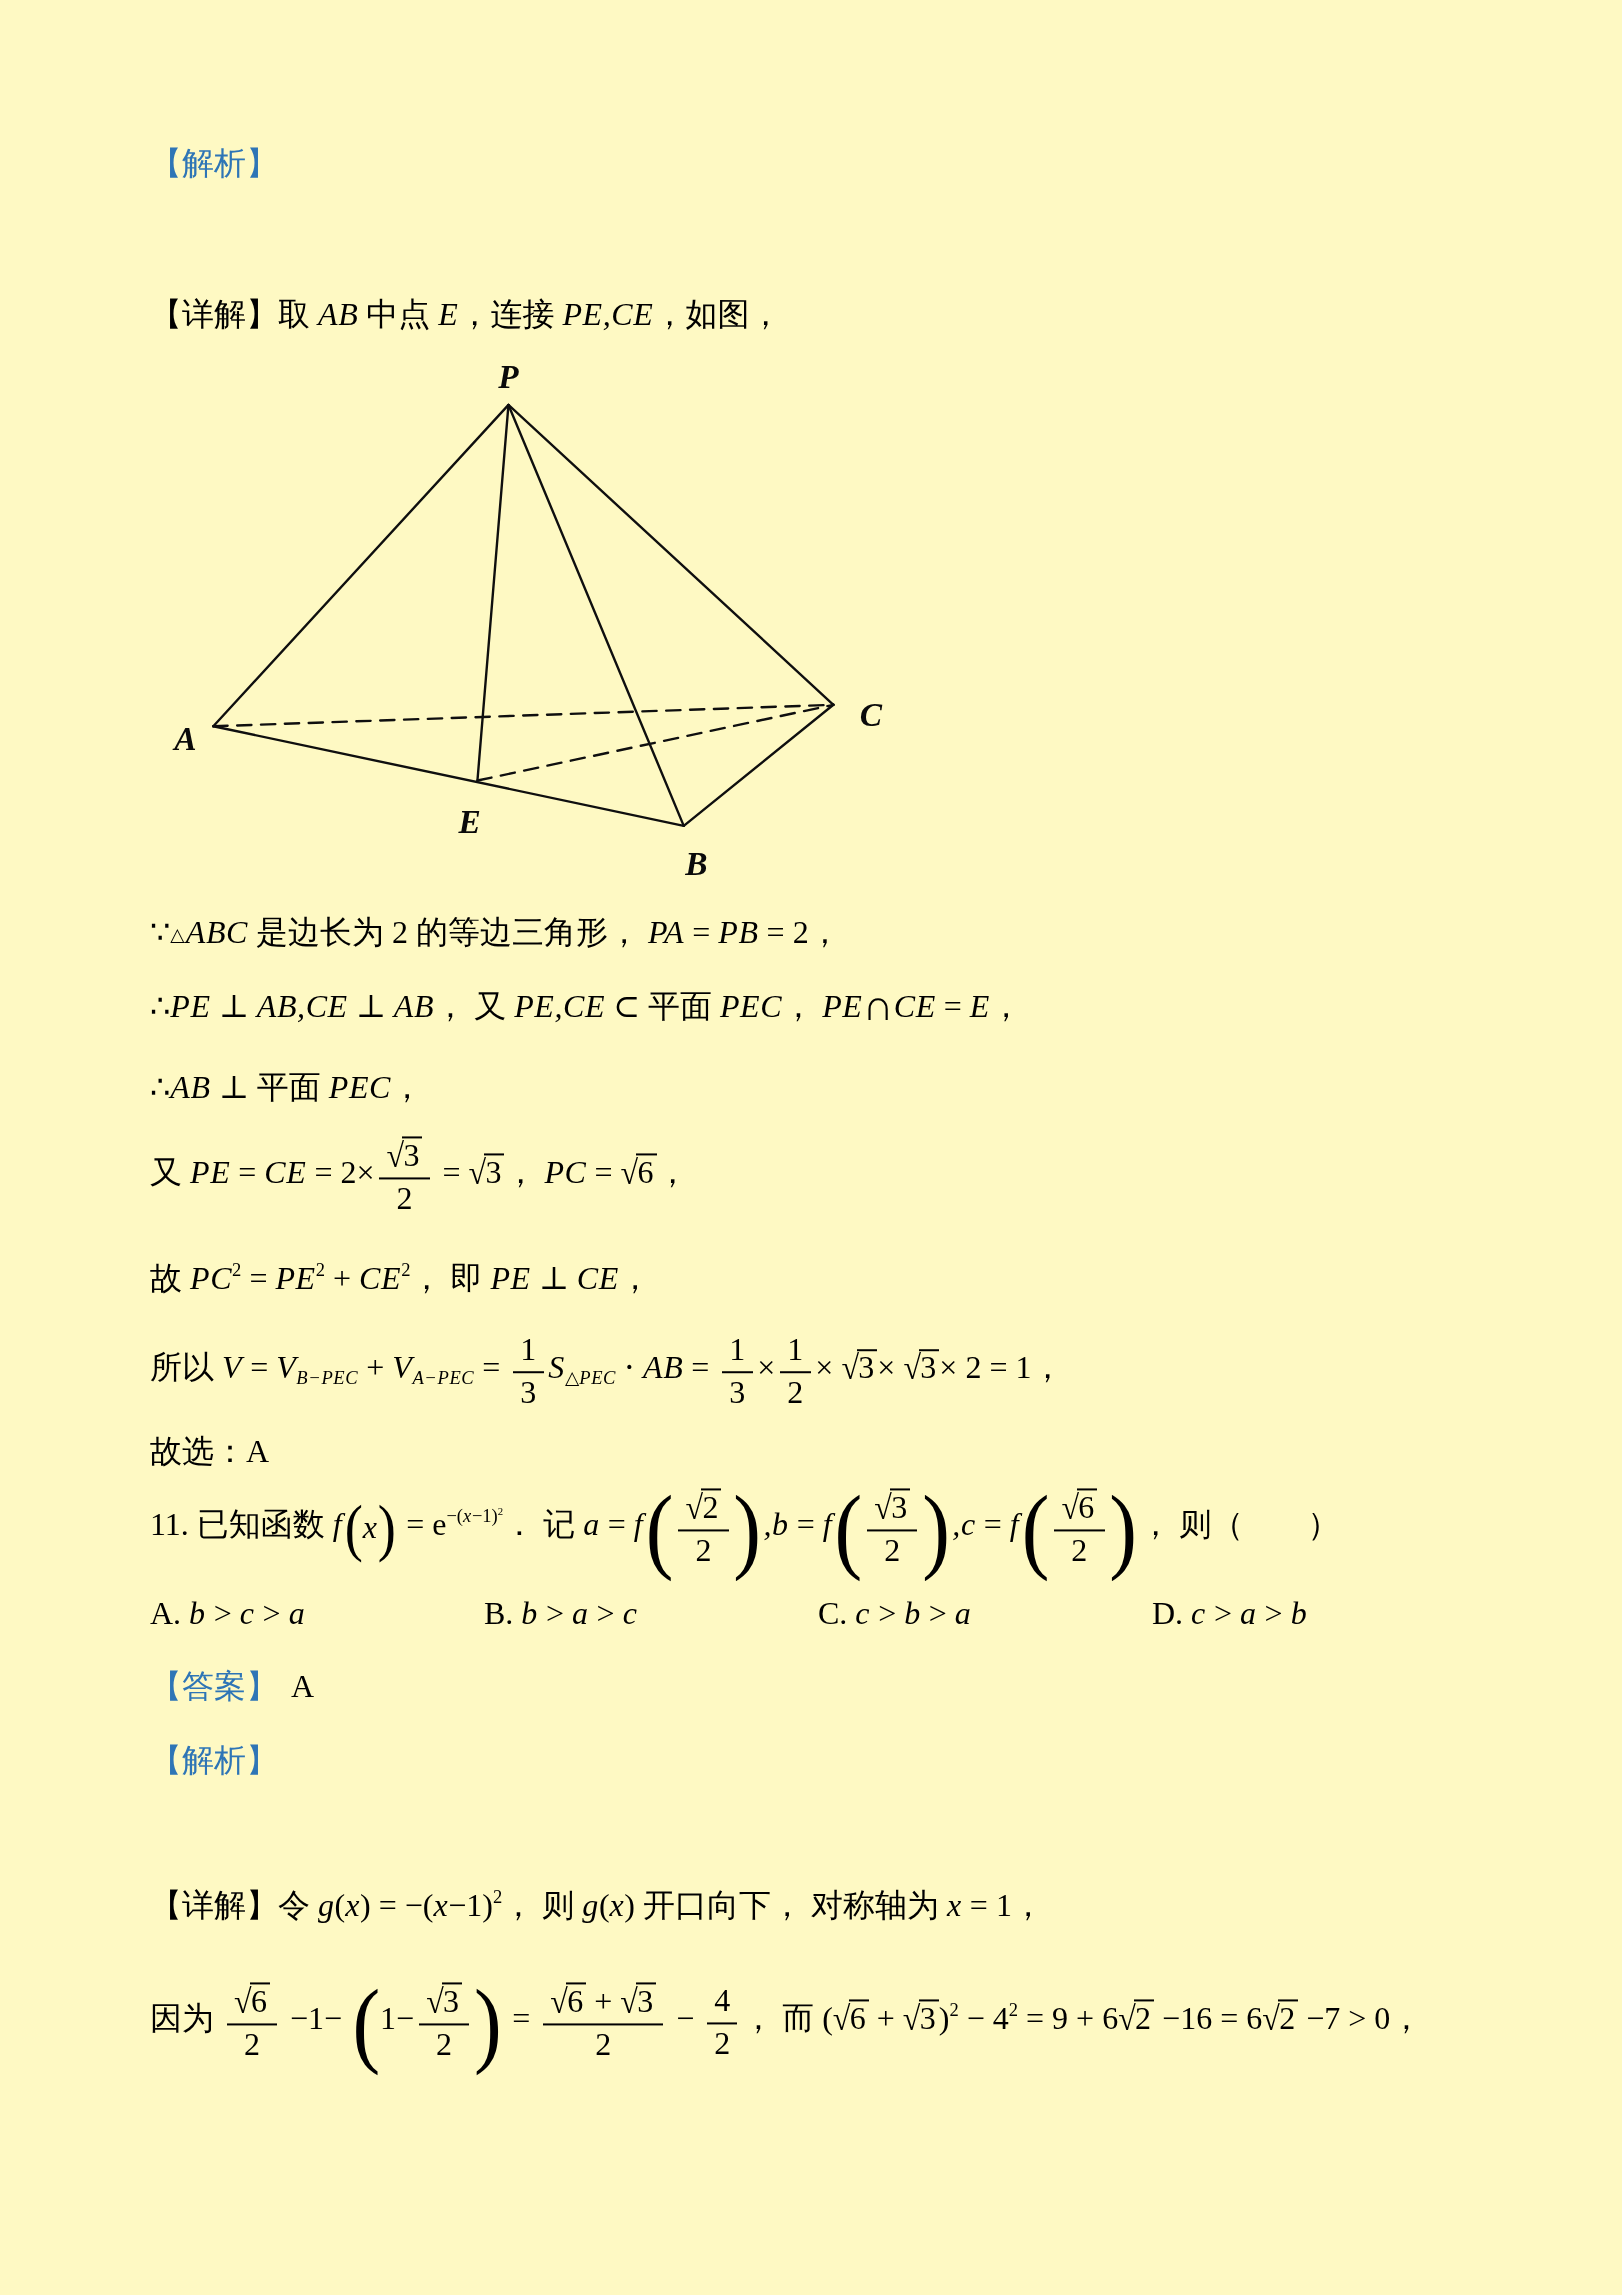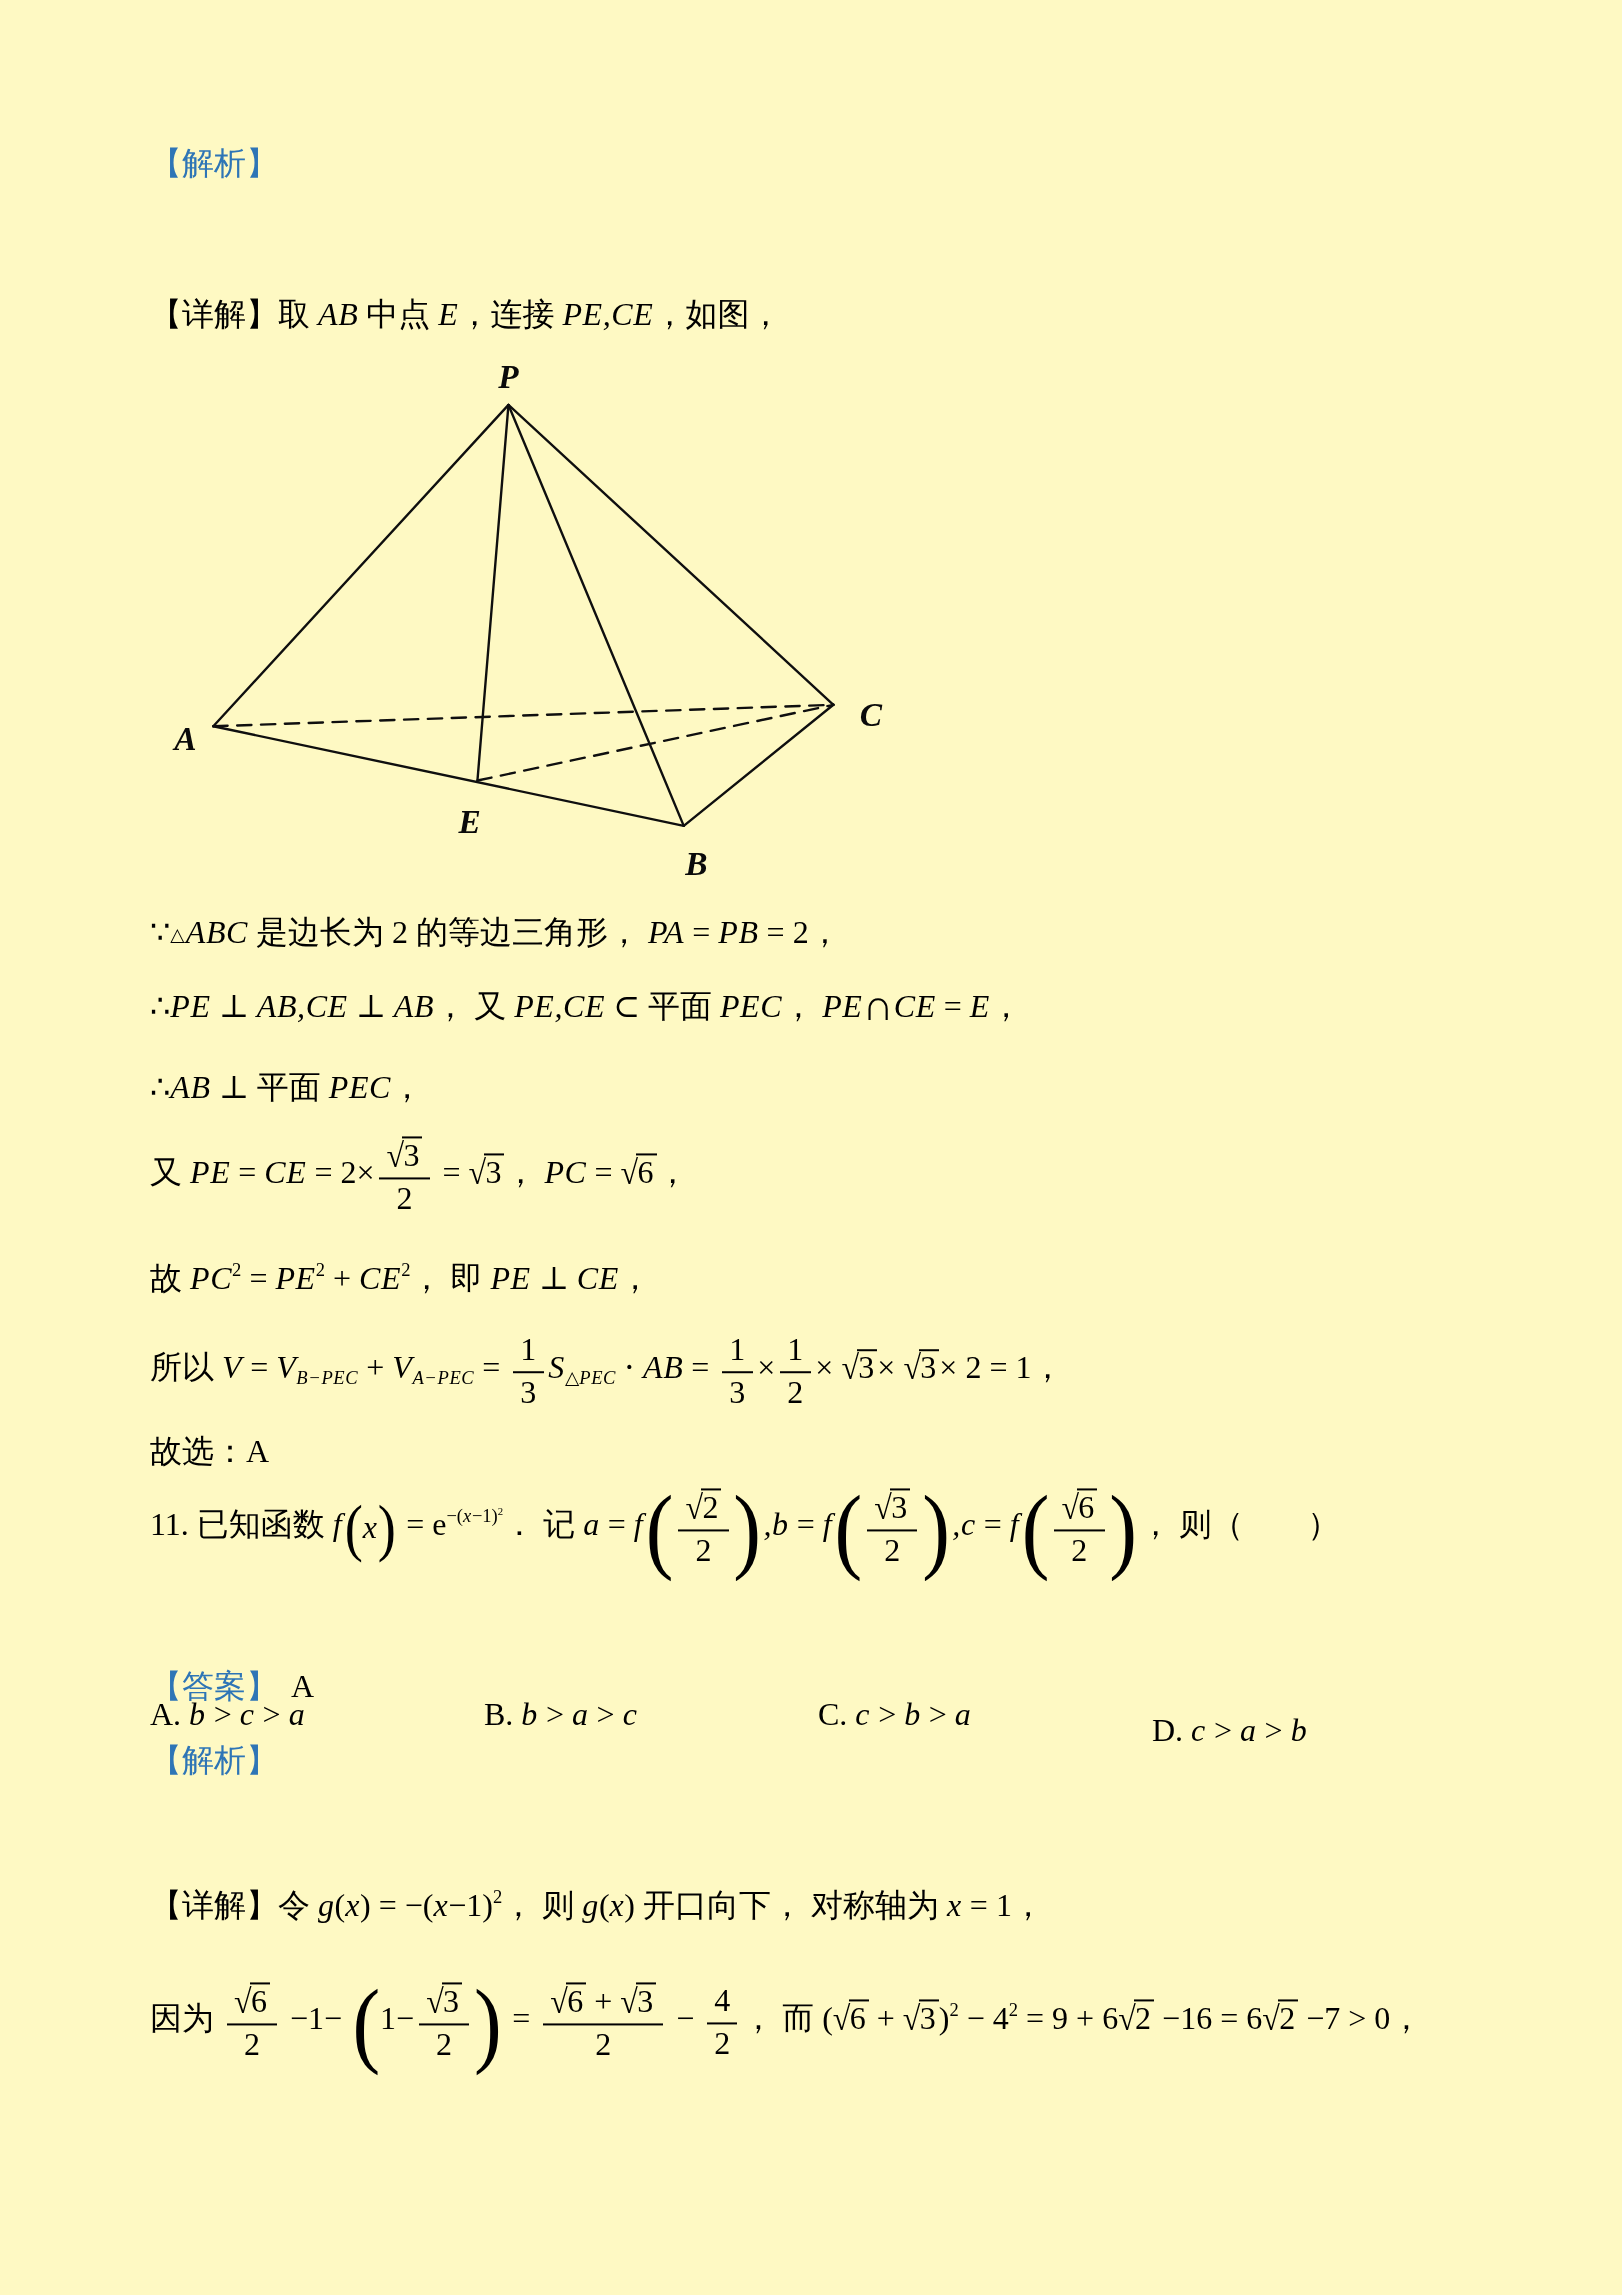--- a/index.html
+++ b/index.html
@@ -20,23 +20,23 @@
   .msqrt{display:inline-block;white-space:nowrap;line-height:1.05;}
   .msqrt .rad{display:inline-block;margin-right:-1.8px;transform:scaleY(1.06);}
   .msqrt .vin{display:inline-block;border-top:2.4px solid currentColor;padding:0.6px 3px 0 1.2px;}
   .mfrac{display:inline-block;vertical-align:middle;text-align:center;margin:0 4.8px;}
   .mfrac .num{display:block;padding:1.2px 7.2px 3.6px;line-height:1.1;}
   .mfrac .den{display:block;border-top:2.4px solid currentColor;padding:2.4px 7.2px 0;line-height:1.1;}
   .mpar{display:inline-flex;align-items:center;vertical-align:middle;margin:0 2.4px;}
   .mpar .pg{font-size:2.6em;line-height:0;transform:scaleY(1.15);font-weight:300;}
   .mpar .pin{display:inline-block;}
   
-  .options{position:absolute;left:150px;top:1696px;width:1347px;display:flex;font-size:32px;white-space:nowrap;}
+  .options{position:absolute;left:150px;top:1595px;width:1347px;display:flex;font-size:32px;white-space:nowrap;}
   .opt{width:334px;}
-  .opt:last-child{width:auto;margin-top:16px;}
+  .opt:last-child{width:auto;}
   
   .fig{position:absolute;left:137px;top:357px;}
   .fig text{font-size:56px;font-weight:bold;font-style:italic;font-family:"Liberation Serif","DejaVu Serif",serif;fill:#0a0a0a;}
   .fig line{stroke:#0f0f0f;stroke-width:4;stroke-linecap:round;}
   .fig line.dash{stroke-dasharray:24 16;stroke-width:4;}
 </style>
 </head>
 <body>
 
 <div class="page">

